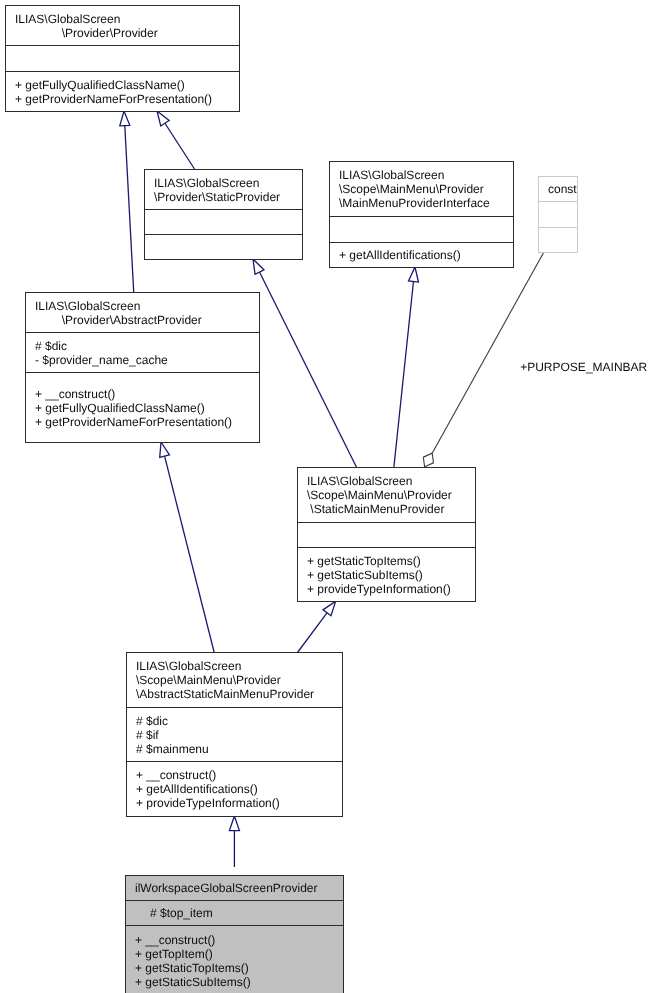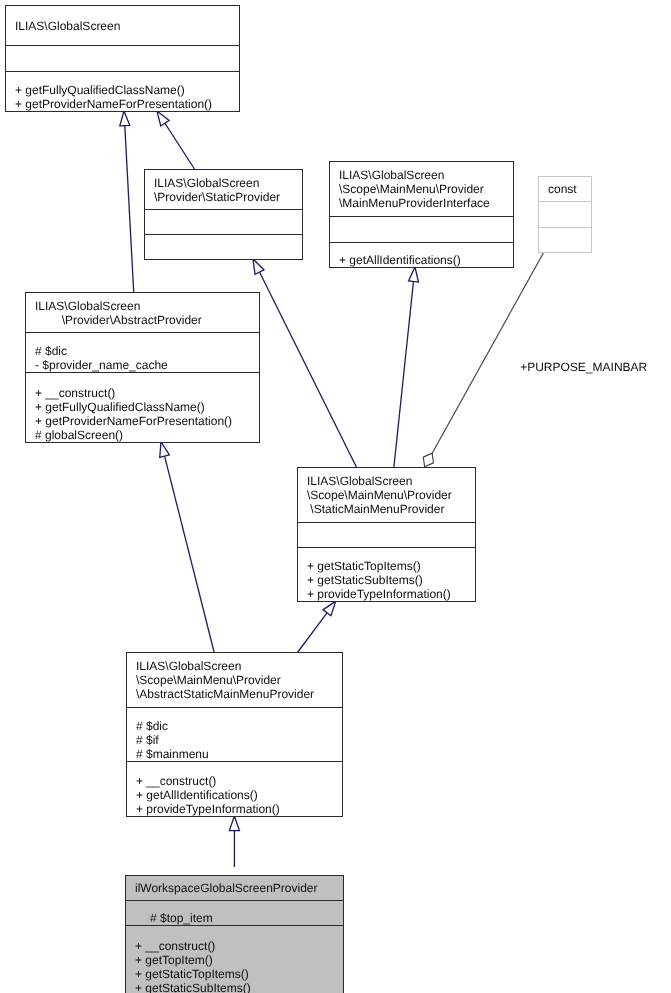--- a/index.html
+++ b/index.html
@@ -15,21 +15,21 @@
   .uml-class {
     position:absolute; box-sizing:border-box;
     border:1px solid #2b2b2b; background:#ffffff;
   }
   .uml-class.highlighted { background:#c0c0c0;margin-top:8px; }
   .uml-class.lite { border:1px solid #c9c9c9; }
   .uml-section {
     box-sizing:border-box;
     display:flex; flex-direction:column; justify-content:center;
   }
-  .uml-section + .uml-section { border-top:1px solid #2b2b2b;justify-content:flex-end; }
+  .uml-section + .uml-section { border-top:1px solid #2b2b2b; }
   .lite .uml-section + .uml-section { border-top:1px solid #c9c9c9; }
   .uml-line {
     font-size:12px; line-height:14px; height:14px; flex:0 0 auto;
     color:#0d0d0d; white-space:pre; padding-left:9px;
   }
   .uml-line.blank { color:transparent; }
   .edge-label {
     position:absolute; font-size:12px; line-height:15px;
     color:#0d0d0d; white-space:pre;
   }
@@ -70,20 +70,21 @@
     </g>
     <g>
       <line x1="543.6" y1="252.6" x2="432.18" y2="453.16" stroke="#3b3b3b" stroke-width="1.1" fill="none"></line>
       <polygon points="424.6,466.8 423.32,457.16 432.18,453.16 433.46,462.8" fill="#ffffff" stroke="#3b3b3b" stroke-width="1.1"></polygon>
     </g>
   </svg>
 
   <div class="uml-class" style="left:5px; top:5px; width:235px; height:107px;">
     <div class="uml-section uml-title-section" style="height:39px;">
       <div class="uml-line">ILIAS\GlobalScreen</div>
+      <div class="uml-line">              \Provider\Provider</div>
     </div>
     <div class="uml-section uml-attributes-section" style="height:26px;">
       <div class="uml-line blank">&nbsp;</div>
     </div>
     <div class="uml-section uml-methods-section" style="height:40px;">
       <div class="uml-line">+ getFullyQualifiedClassName()</div>
       <div class="uml-line">+ getProviderNameForPresentation()</div>
     </div>
   </div>
   <div class="uml-class" style="left:144px; top:169px; width:159px; height:91px;">
@@ -104,21 +105,21 @@
       <div class="uml-line">\Scope\MainMenu\Provider</div>
       <div class="uml-line">\MainMenuProviderInterface</div>
     </div>
     <div class="uml-section uml-attributes-section" style="height:26px;">
       <div class="uml-line blank">&nbsp;</div>
     </div>
     <div class="uml-section uml-methods-section" style="height:25px;">
       <div class="uml-line">+ getAllIdentifications()</div>
     </div>
   </div>
-  <div class="uml-class lite" style="left:538px; top:176px; width:54px; height:77px;">
+  <div class="uml-class lite" style="left:538px; top:176px; width:40px; height:77px;">
     <div class="uml-section uml-title-section" style="height:24px;">
       <div class="uml-line">const</div>
     </div>
     <div class="uml-section uml-attributes-section" style="height:26px;">
       <div class="uml-line blank">&nbsp;</div>
     </div>
     <div class="uml-section uml-methods-section" style="height:25px;">
       <div class="uml-line blank">&nbsp;</div>
     </div>
   </div>
@@ -128,21 +129,20 @@
       <div class="uml-line">        \Provider\AbstractProvider</div>
     </div>
     <div class="uml-section uml-attributes-section" style="height:40px;">
       <div class="uml-line"># $dic</div>
       <div class="uml-line">- $provider_name_cache</div>
     </div>
     <div class="uml-section uml-methods-section" style="height:70px;">
       <div class="uml-line">+ __construct()</div>
       <div class="uml-line">+ getFullyQualifiedClassName()</div>
       <div class="uml-line">+ getProviderNameForPresentation()</div>
-      <div class="uml-line"># globalScreen()</div>
     </div>
   </div>
   <div class="uml-class" style="left:297px; top:467px; width:179px; height:135px;">
     <div class="uml-section uml-title-section" style="height:54px;">
       <div class="uml-line">ILIAS\GlobalScreen</div>
       <div class="uml-line">\Scope\MainMenu\Provider</div>
       <div class="uml-line"> \StaticMainMenuProvider</div>
     </div>
     <div class="uml-section uml-attributes-section" style="height:25px;">
       <div class="uml-line blank">&nbsp;</div>

